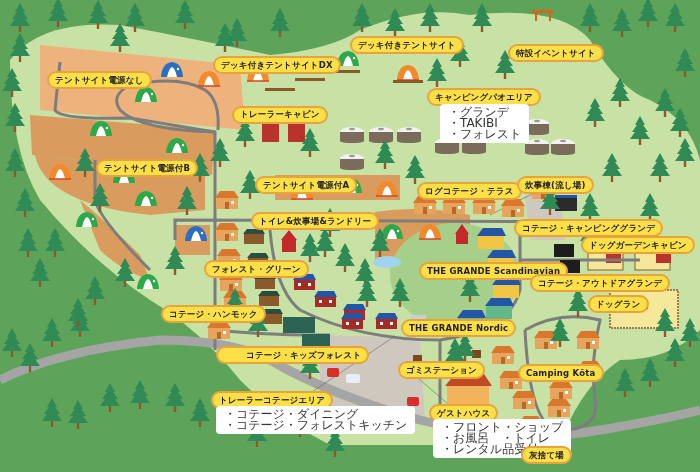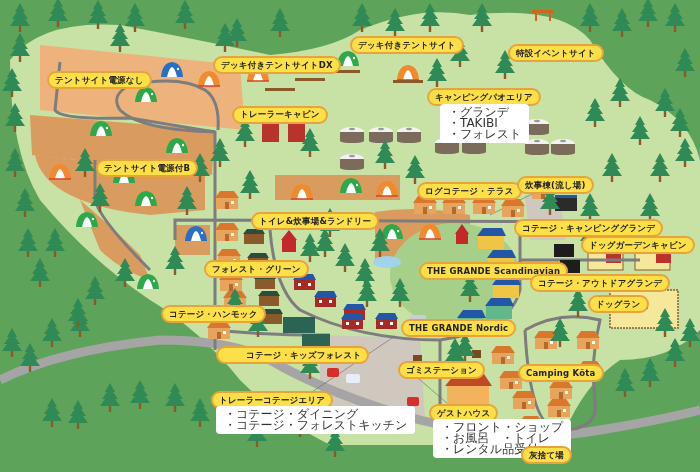--- a/index.html
+++ b/index.html
@@ -320,20 +320,21 @@
 <div class="lbl" style="left:350px;top:36px;">デッキ付きテントサイト</div>
 <div class="lbl" style="left:508px;top:44px;">特設イベントサイト</div>
 <div class="lbl" style="left:232px;top:106px;font-family:Liberation Mono, monospace;">トレーラーキャビン</div>
 <div class="lbl" style="left:427px;top:88px;">キャンピングパオエリア</div>
 <div class="sub" style="left:440px;top:104px;">
   <div>・グランデ</div>
   <div>・TAKIBI</div>
   <div>・フォレスト</div>
 </div>
 <div class="lbl" style="left:96px;top:159px;">テントサイト電源付B</div>
+<div class="lbl" style="left:255px;top:176px;">テントサイト電源付A</div>
 <div class="lbl" style="left:417px;top:182px;">ログコテージ・テラス</div>
 <div class="lbl" style="left:517px;top:176px;">炊事棟(流し場)</div>
 <div class="lbl" style="left:251px;top:212px;">トイレ&amp;炊事場&amp;ランドリー</div>
 <div class="lbl" style="left:514px;top:219px;">コテージ・キャンピンググランデ</div>
 <div class="lbl" style="left:581px;top:236px;">ドッグガーデンキャビン</div>
 <div class="lbl" style="left:204px;top:260px;">フォレスト・グリーン</div>
 <div class="lbl" style="left:419px;top:262px;">THE GRANDE Scandinavian</div>
 <div class="lbl" style="left:530px;top:274px;">コテージ・アウトドアグランデ</div>
 <div class="lbl" style="left:588px;top:295px;">ドッグラン</div>
 <div class="lbl" style="left:161px;top:305px;">コテージ・ハンモック</div>

